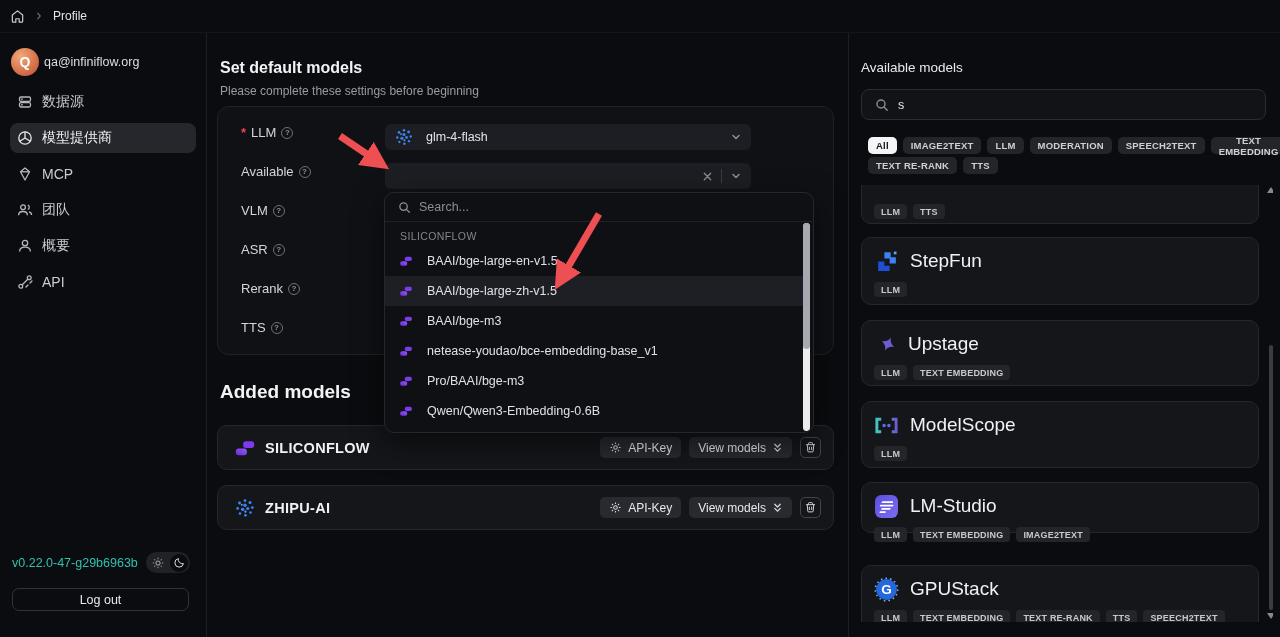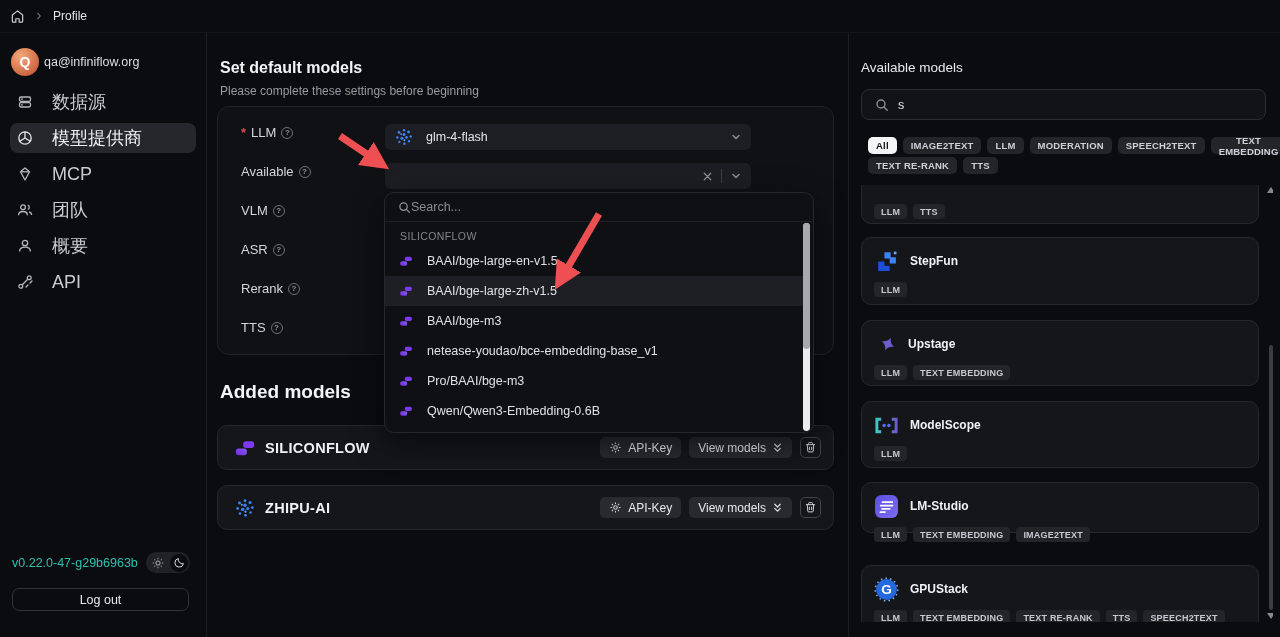--- a/index.html
+++ b/index.html
@@ -18,22 +18,22 @@
   .crumb { font-size:12px; color:#e4e5e8; }
 
   
   .sidebar { left:0; top:33px; width:207px; height:604px; border-right:1px solid #1d1f24; }
   .avatar { position:absolute; left:11px; top:15px; width:28px; height:28px; border-radius:50%;
             background:radial-gradient(circle at 35% 30%, #f0a97a, #d5714a 60%, #b54f33);
             display:flex; align-items:center; justify-content:center;
             font-size:14px; font-weight:700; color:#fff; }
   .email { position:absolute; left:44px; top:22px; font-size:12.5px; color:#dcdee2; }
   .nav-item { position:absolute; left:10px; width:186px; height:30px; border-radius:8px;
-              display:flex; align-items:center; gap:19px; padding-left:7px;
-              color:#c9ccd2; font-size:18px; cursor:pointer; }
+              display:flex; align-items:center; gap:9px; padding-left:7px;
+              color:#c9ccd2; font-size:14px; cursor:pointer; }
   .nav-item.active { background:#25272c; color:#eceef1; }
   .side-version { position:absolute; left:12px; top:523px; font-size:12.5px; color:#2fc0b0; }
   .theme-toggle { position:absolute; left:146px; top:519px; width:44px; height:21px; border-radius:11px;
                   background:#202227; display:flex; align-items:center; padding:0 2px; justify-content:space-between; }
   .moon-wrap { width:18px; height:18px; border-radius:50%; background:#0b0c10;
                display:flex; align-items:center; justify-content:center; }
   .logout { position:absolute; left:12px; top:555px; width:177px; height:23px; border:1px solid #313339;
             border-radius:7px; display:flex; align-items:center; justify-content:center;
             font-size:12.5px; color:#e8e9ec; background:transparent; cursor:pointer; }
 
@@ -49,21 +49,21 @@
   .select { position:absolute; height:26px; width:366px; left:167px; background:#1c1e23;
             border-radius:6px; display:flex; align-items:center; font-size:12.5px; color:#e2e4e8; }
   .sel-chev { margin-left:auto; margin-right:9px; }
   .sel-right { margin-left:auto; display:flex; align-items:center; gap:0; margin-right:9px; }
   .sel-div { width:1px; height:14px; background:#3a3c42; margin:0 8px; }
 
   
   .dropdown { left:384px; top:192px; width:430px; height:241px; background:#0f1014;
               border:1px solid #25272d; border-radius:10px; z-index:10;
               box-shadow:0 10px 30px rgba(0,0,0,.55); overflow:hidden; }
-  .dd-search { height:29px; display:flex; align-items:center; padding-left:13px;
+  .dd-search { height:29px; display:flex; align-items:center; gap:8px; padding-left:13px;
                border-bottom:1px solid #1f2126; color:#8a8d94; font-size:12.5px; }
   .dd-group { padding:8px 0 4px 15px; font-size:10.5px; color:#83868e; letter-spacing:.4px; }
   .dd-item { height:30px; display:flex; align-items:center; gap:14px; padding-left:14px;
              font-size:12.5px; color:#dfe1e5; width:421px; cursor:pointer; }
   .dd-item.hl { background:#1d1f25; }
   .dd-scroll { position:absolute; right:3px; top:30px; width:7px; height:208px;
                background:#ececef; border-radius:4px; }
   .dd-thumb { position:absolute; left:0; top:0; width:7px; height:126px; background:#a6a9af; border-radius:4px; }
 
   .added-title { left:220px; top:381px; font-size:19px; font-weight:700; color:#f2f3f5; }
@@ -83,21 +83,21 @@
                border-radius:8px; background:#121317; display:flex; align-items:center; gap:9px; padding-left:13px; }
   .rp-search-val { font-size:12.5px; color:#e2e4e8; }
   .filters { position:absolute; left:19px; display:flex; gap:6px;text-align:center; }
   .fpill { height:17px; display:flex; align-items:center; padding:0 8px; border-radius:5px;
            background:#232529; color:#cdd0d6; font-size:9.5px; font-weight:700; letter-spacing:.2px; cursor:pointer; }
   .fpill.active { background:#f4f5f6; color:#131418; }
   .rp-list { position:absolute; left:10px; top:152px; width:414px; height:437px; overflow:hidden; }
   .mcard { position:absolute; left:2px; width:398px; background:#15161a; border:1px solid #25272d;
            border-radius:10px; padding:10px 12px; }
   .mcard-head { display:flex; align-items:center; gap:11px; height:26px; }
-  .mcard-name { font-size:12px; font-weight:700; color:#f0f1f4; }
+  .mcard-name { font-size:19px; font-weight:400; color:#f0f1f4; }
   .tags { display:flex; gap:6px; margin-top:8px; }
   .tag { height:15px; display:flex; align-items:center; padding:0 7px; background:#232529;
          border-radius:4px; font-size:9px; font-weight:700; color:#c6c9cf; letter-spacing:.2px; }
   .rp-thumb { position:absolute; left:410px; top:160px; width:4px; height:265px; background:#3a3d43; border-radius:2px; }
   .rp-arrow { position:absolute; left:408px; }
 
   .arrows { left:0; top:0; width:1280px; height:637px; z-index:50; pointer-events:none; }
 </style>
 </head>
 <body>

